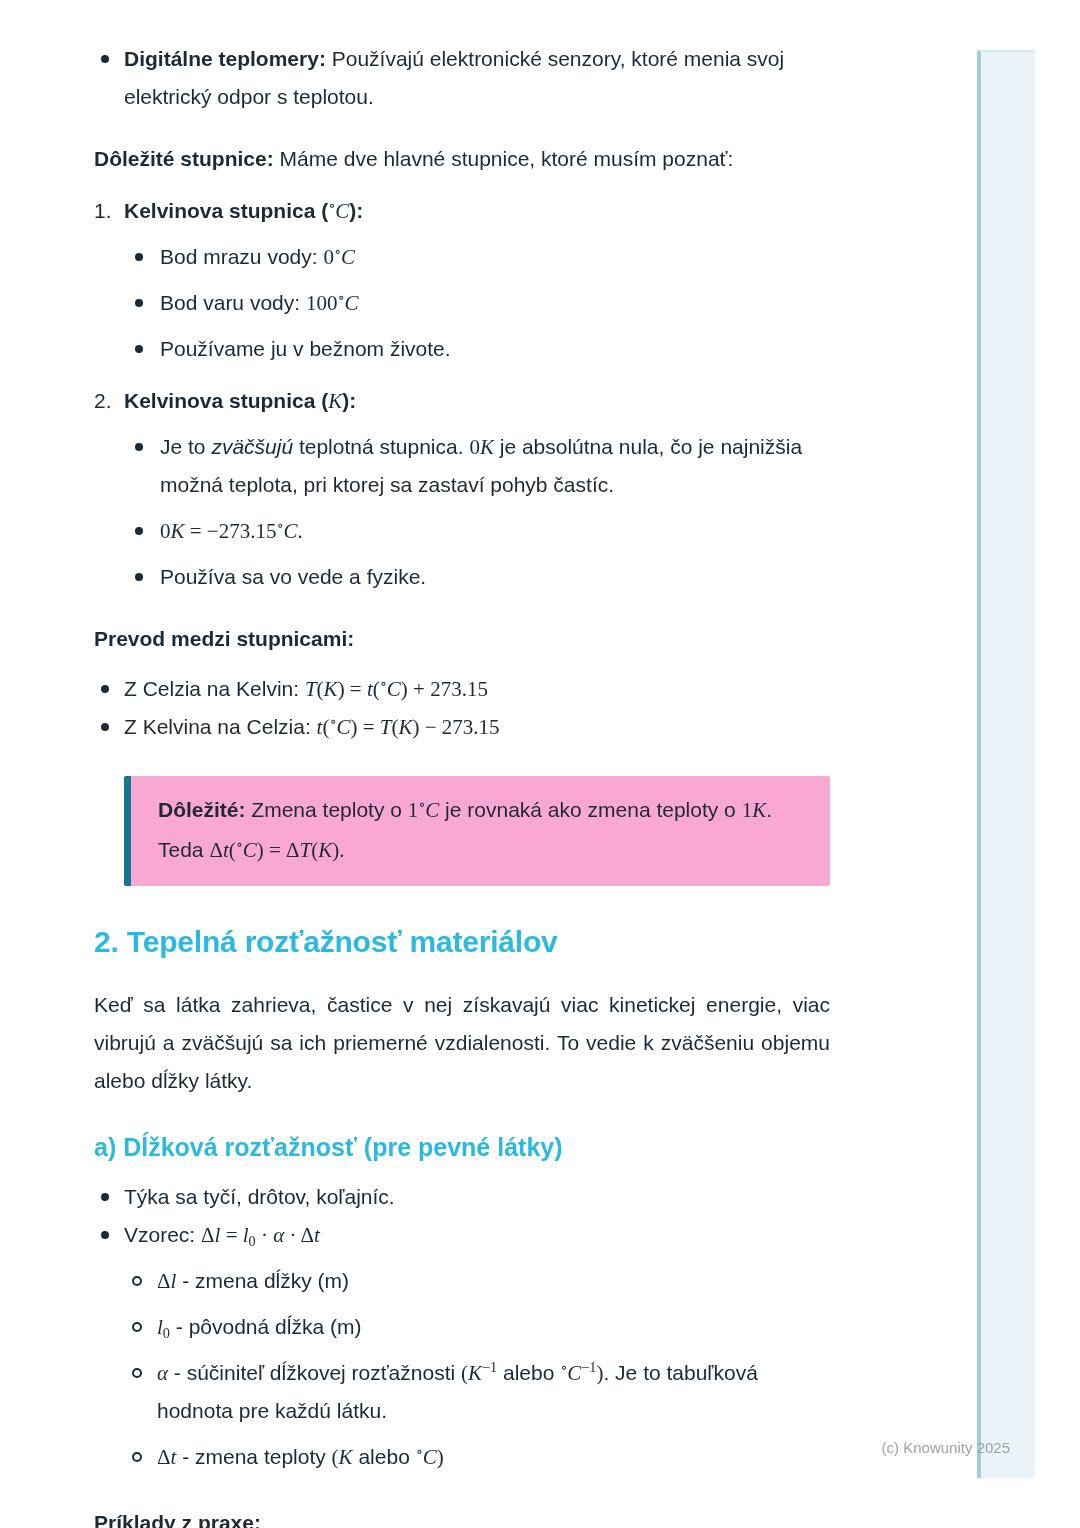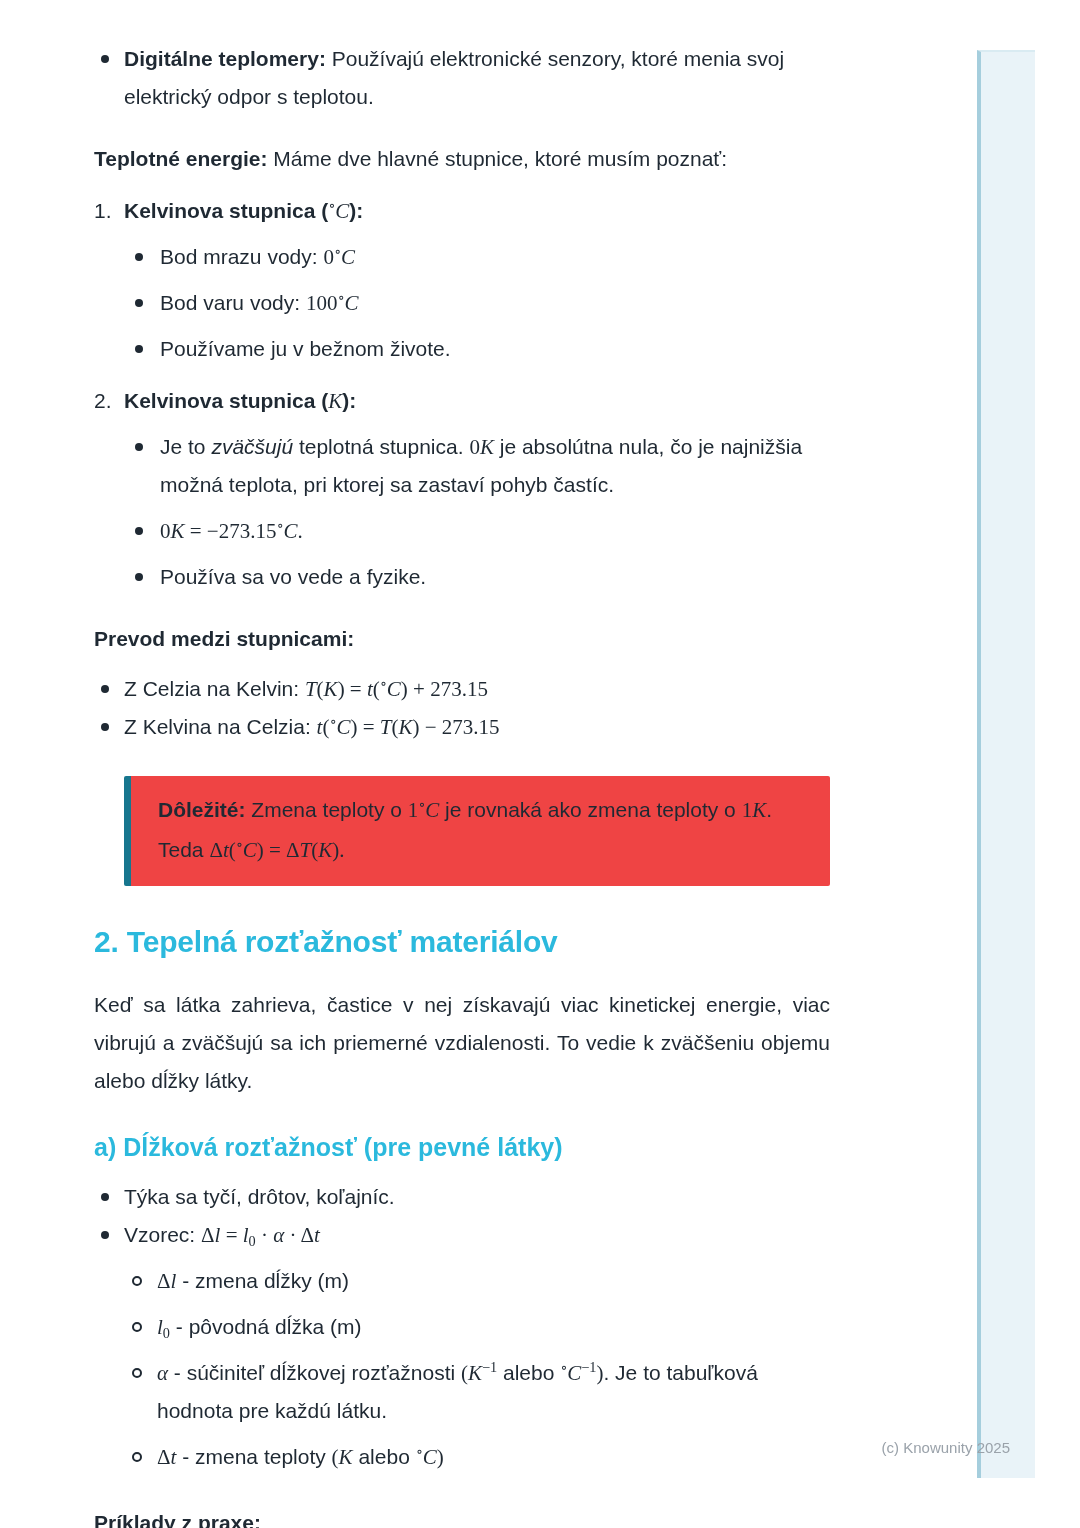--- a/index.html
+++ b/index.html
@@ -52,21 +52,21 @@
     font-weight:700;color:#2bb9dd;letter-spacing:-0.2px;
   }
   .h3{
     margin:30px 0 0;font-size:25px;line-height:34px;
     font-weight:700;color:#2bb9dd;
   }
   .examples{margin-top:28px;font-weight:700;}
 
   .callout{
     margin:30px 0 0 30px;
-    background:#ef4444;
+    background:#f9a8d4;
     border-left:7px solid #17768e;
     border-radius:2px;
     padding:14px 26px 16px 27px;
     line-height:40px;
   }
 
   
   .b{font-weight:700;}
   .i{font-style:italic;}
   .rm{font-family:"Liberation Serif","DejaVu Serif",serif;}
@@ -93,21 +93,21 @@
 
 <div class="page">
   <main class="content">
 
     <ul class="blist">
       <li>
         <span class="txt"><span class="b">Digitálne teplomery:</span><span> Používajú elektronické senzory, ktoré menia svoj elektrický odpor s teplotou.</span></span>
       </li>
     </ul>
 
-    <p class="para"><span class="b">Teplotné energie:</span><span> Máme dve hlavné stupnice, ktoré musím poznať:</span></p>
+    <p class="para"><span class="b">Dôležité stupnice:</span><span> Máme dve hlavné stupnice, ktoré musím poznať:</span></p>
 
     <ol class="nlist">
       <li class="nitem">
         <span class="nmark">1.</span>
         <span class="nhead"><span class="b">Kelvinova stupnica (</span><span class="sup rm">∘</span><span class="it">C</span><span class="b">):</span></span>
         <ul class="sublist">
           <li><span class="txt"><span>Bod mrazu vody: </span><span class="rm">0</span><span class="sup rm">∘</span><span class="it">C</span></span></li>
           <li><span class="txt"><span>Bod varu vody: </span><span class="rm">100</span><span class="sup rm">∘</span><span class="it">C</span></span></li>
           <li><span class="txt"><span>Používame ju v bežnom živote.</span></span></li>
         </ul>

